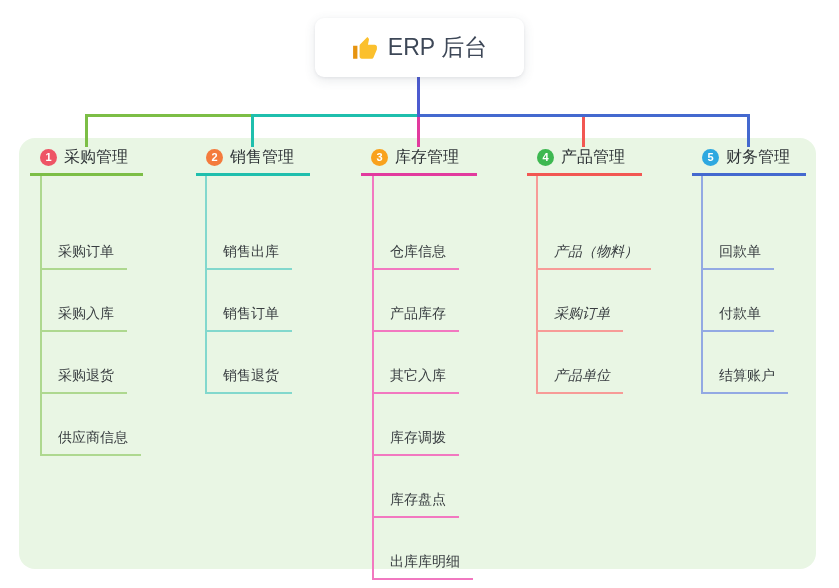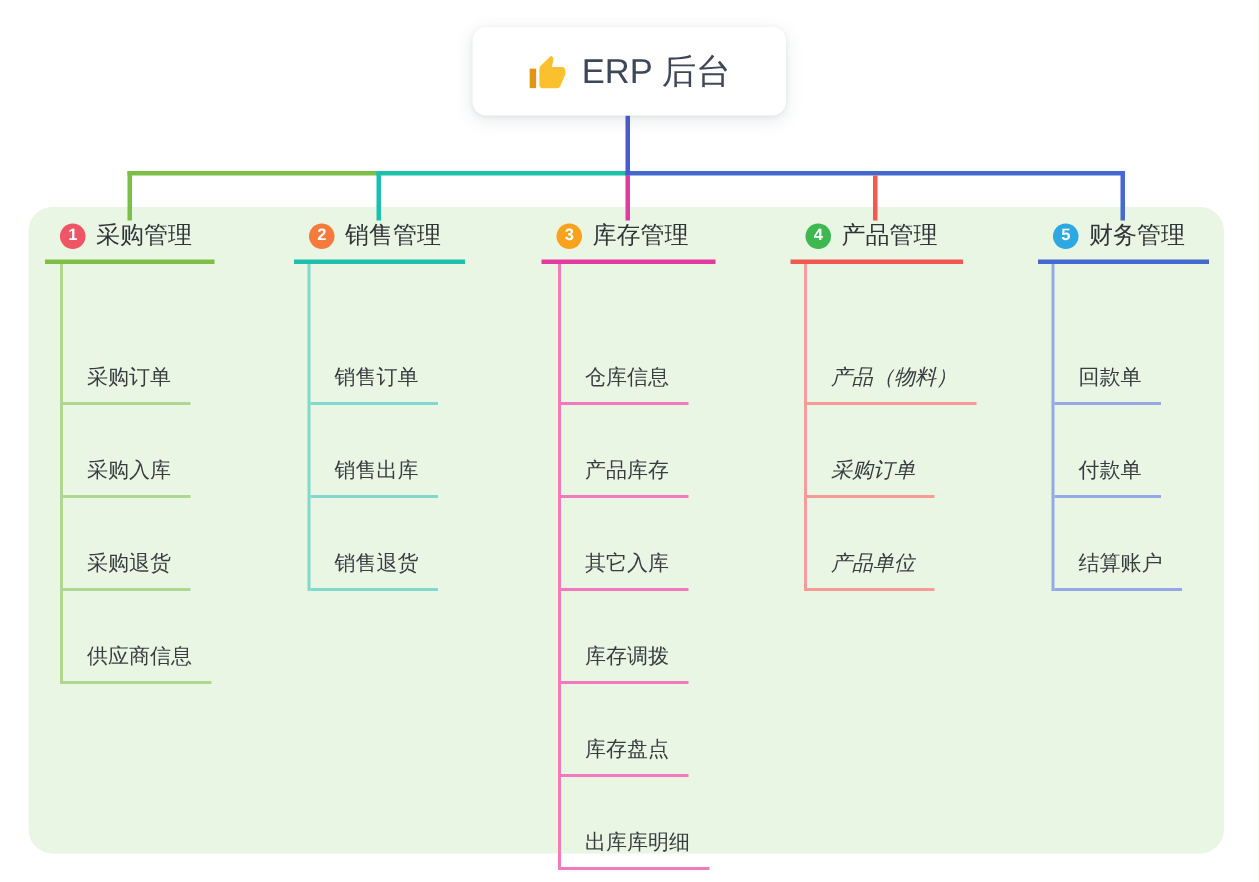--- a/index.html
+++ b/index.html
@@ -117,22 +117,22 @@
 </div>
 
 <div class="children c1">
   <div class="child">采购订单</div>
   <div class="child">采购入库</div>
   <div class="child">采购退货</div>
   <div class="child">供应商信息</div>
 </div>
 
 <div class="children c2">
+  <div class="child">销售出库</div>
   <div class="child">销售订单</div>
-  <div class="child">销售出库</div>
   <div class="child">销售退货</div>
 </div>
 
 <div class="children c3">
   <div class="child">仓库信息</div>
   <div class="child">产品库存</div>
   <div class="child">其它入库</div>
   <div class="child">库存调拨</div>
   <div class="child">库存盘点</div>
   <div class="child">出库库明细</div>

